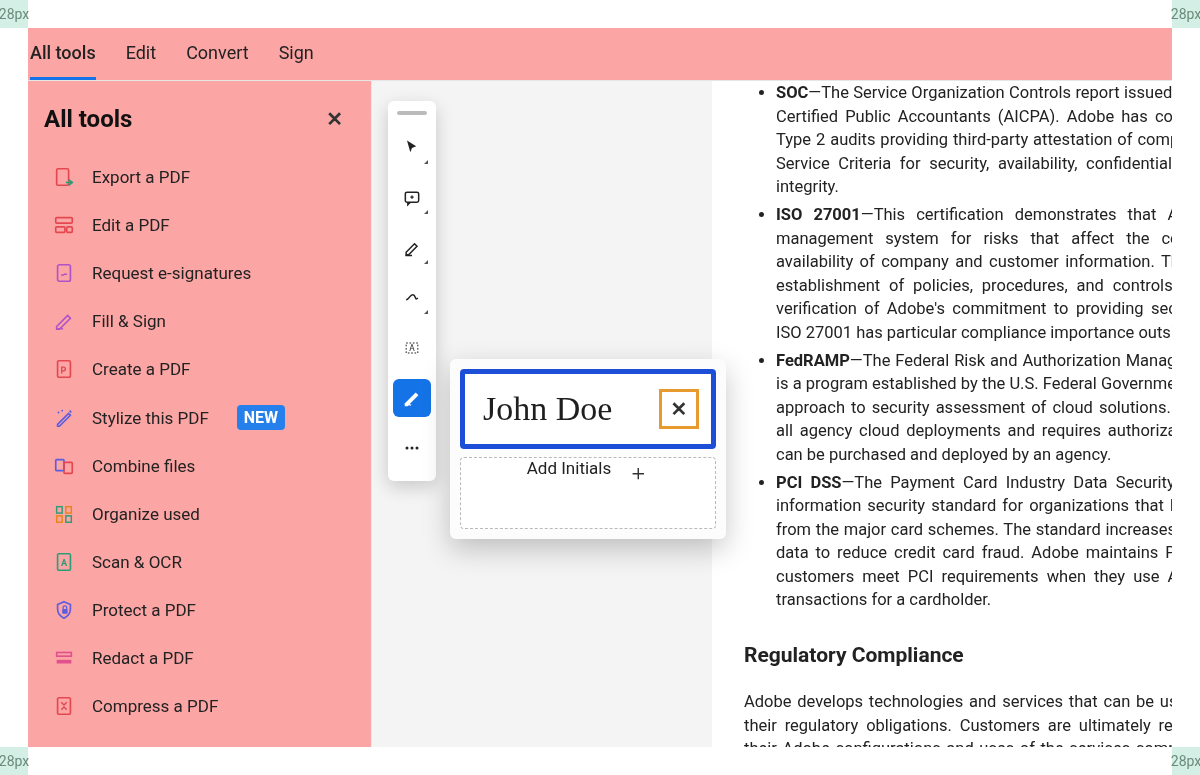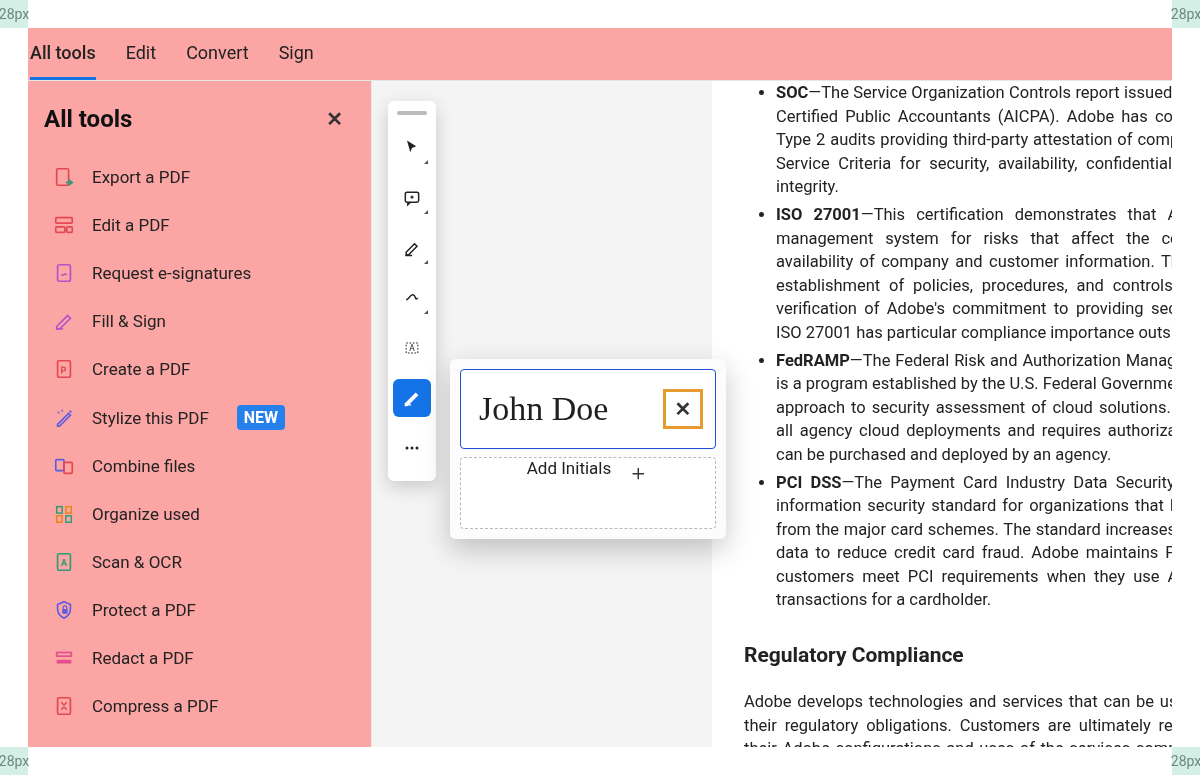--- a/index.html
+++ b/index.html
@@ -43,21 +43,21 @@
 
   
   .tool-strip { position:absolute; left: 16px; top: 20px; width: 48px; background:#fff; border-radius: 6px; box-shadow: 0 6px 18px rgba(0,0,0,0.18); display:flex; flex-direction:column; align-items:center; padding: 6px 4px 8px 4px; z-index:50; }
   .strip-handle { width:30px; height:4px; background:#bbb; border-radius:2px; margin: 4px 0 8px 0; }
   .strip-btn { width:38px; height:38px; display:flex; align-items:center; justify-content:center; border-radius:4px; margin: 6px 0; cursor:pointer; position:relative; }
   .strip-btn.selected { background:#1473e6; border-radius:6px; }
   .strip-btn .tri { position:absolute; right:3px; bottom:3px; width:0; height:0; border-left:4px solid transparent; border-bottom:4px solid #555; }
 
   
   .sig-popup { position:absolute; left: 78px; top: 278px; width:276px; background:#fcfcfc; border-radius:6px; box-shadow: 0 10px 28px rgba(0,0,0,0.22); padding: 10px; z-index:60; }
-  .sig-box { border:1px solid #1d4ed8; border-radius:4px; padding: 10px 12px 10px 18px; display:flex; align-items:center; justify-content:space-between; background:#fff; margin-bottom:8px; cursor:pointer; height:80px; }
+  .sig-box { border:5px solid #1d4ed8; border-radius:4px; padding: 10px 12px 10px 18px; display:flex; align-items:center; justify-content:space-between; background:#fff; margin-bottom:8px; cursor:pointer; height:80px; }
   .sig-name { font-family: "Brush Script MT", "Segoe Script", cursive; font-size:34px; color:#1f1f1f; line-height: 1; }
   .sig-close { width:40px; height:40px; border:3px solid #e79b2f; display:flex; align-items:center; justify-content:center; font-size:20px; font-weight:600; color:#333; cursor:pointer; }
   .initials-box { border:1.5px dashed #b9b9b9; border-radius:4px; height:72px; display:flex; align-items:flex-start; justify-content:center; gap:16px; background:#fff; cursor:pointer; }
   .initials-label { font-size:17px; color:#222; }
   .plus { font-size:22px; color:#333; font-weight:400; }
 </style>
 </head>
 <body>
 
 <div class="corner-badge tl">28px</div>

